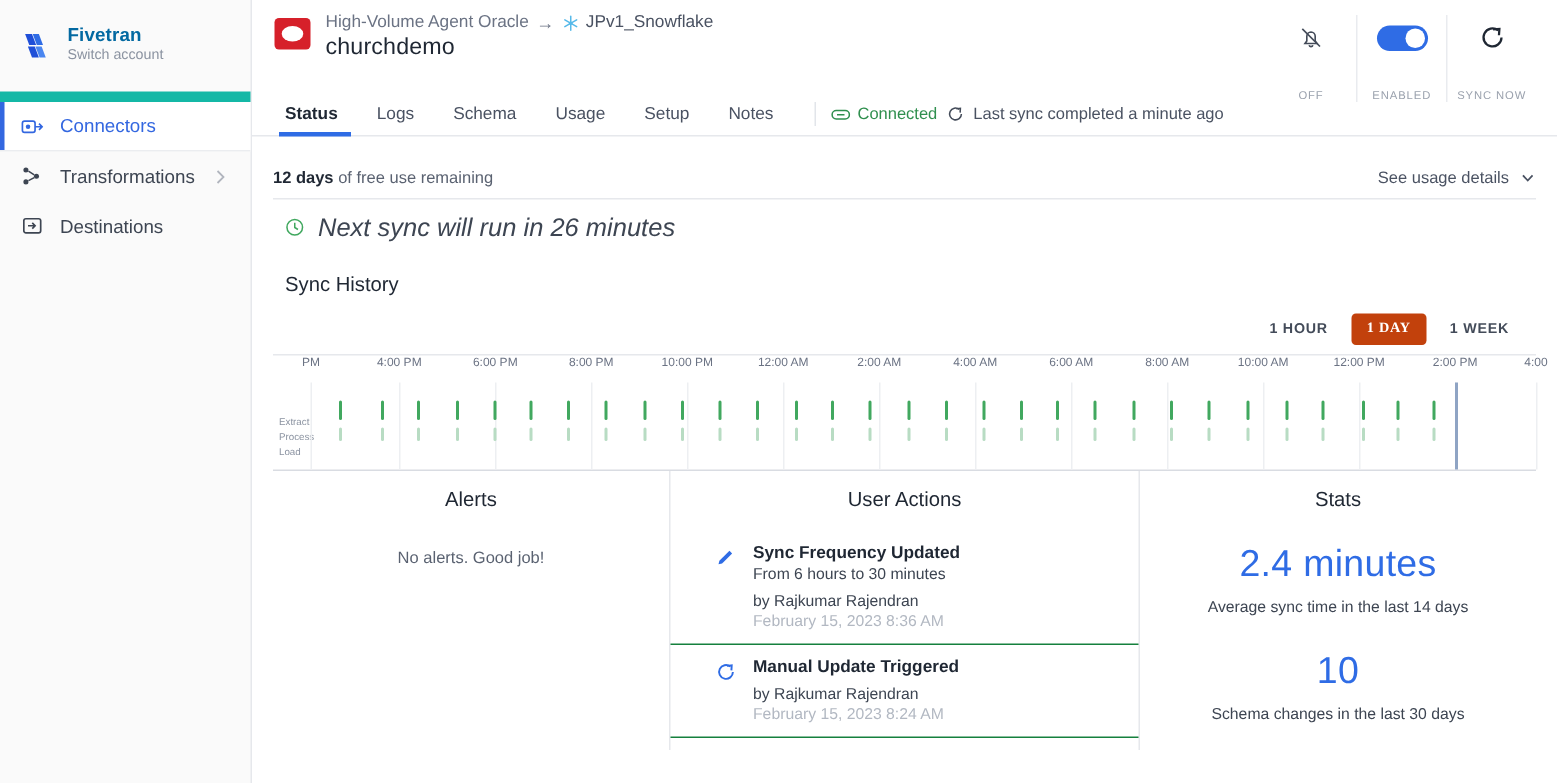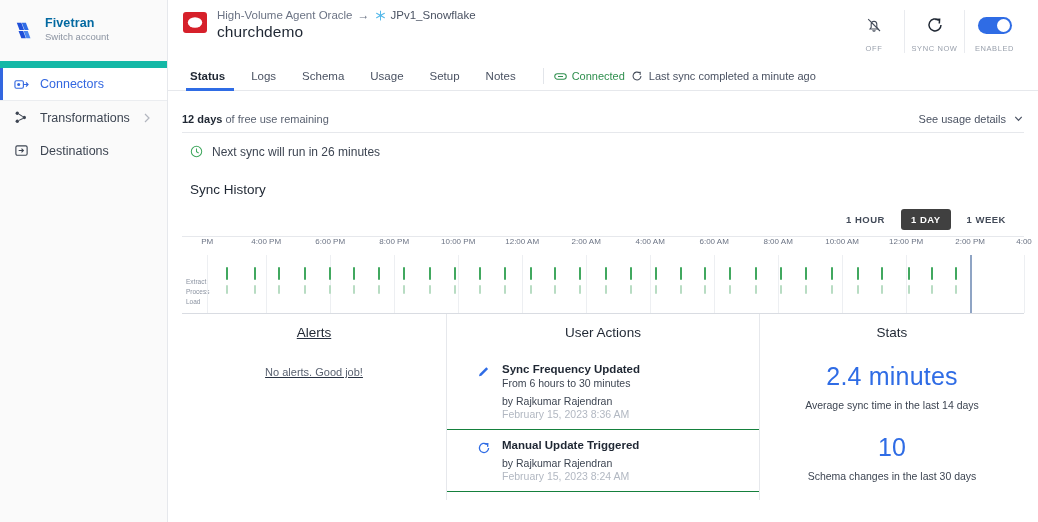--- a/index.html
+++ b/index.html
@@ -48,21 +48,21 @@
   .conn-block { display: flex; gap: 9px; }
   .oracle-logo { width: 26px; height: 26px; margin-top: 2px; flex: 0 0 26px; }
   .bc { display: flex; align-items: center; gap: 5px; font-size: 11.5px; color: #6b7384; }
   .bc .arrow { font-size: 12px; color: #6b7384; }
   .snow-ic { width: 11px; height: 11px; }
   .bc .dest { color: #4a5262; }
   .conn-title { font-size: 15.5px; color: #1f2733; margin-top: 1px; letter-spacing: .1px; }
 
   .top-actions { display: flex; align-items: flex-start; gap: 0; padding-top: 2px; }
   .top-action {
-    width: 60px; display: flex; flex-direction: column; align-items: center; gap: 8px;
+    width: 60px; display: flex; flex-direction: column; align-items: center; gap: 23px;
     cursor: pointer; padding-top: 4px;
   }
   .top-action + .top-action { border-left: 1px solid #e9ebef; }
   .ta-ic { height: 22px; display: flex; align-items: center; justify-content: center; }
   .ta-label { font-size: 7.5px; letter-spacing: .6px; color: #9aa1ad; }
   .toggle {
     width: 34px; height: 17px; border-radius: 9px; background: #2f6ce5; position: relative;
   }
   .toggle::after {
     content: ""; position: absolute; right: 2px; top: 2px;
@@ -90,33 +90,33 @@
   .usage-banner {
     margin-top: 14px; height: 28px;
     border-bottom: 1px solid #e6e8ec;
     display: flex; align-items: center; justify-content: space-between;
     font-size: 11px; color: #5a6271;
   }
   .usage-banner b { color: #1f2733; font-weight: 700; }
   .usage-link { display: flex; align-items: center; gap: 7px; font-size: 11px; color: #4a5262; cursor: pointer; }
 
   .status-lines { padding: 10px 8px 0 8px; }
-  .status-line { display: flex; align-items: center; gap: 9px; font-size: 12px; color: #3d4552; height: 17px; }
+  .status-line { display: flex; align-items: center; gap: 9px; font-size: 17px; color: #3d4552; height: 17px; font-style: italic; }
   .status-line + .status-line { margin-top: 5px; }
   .sl-ic { width: 13px; height: 13px; flex: 0 0 13px; }
 
   .section-title { font-size: 13.5px; color: #1f2733; padding: 22px 8px 0 8px; }
 
   
   .range-row { display: flex; justify-content: flex-end; gap: 6px; padding: 12px 8px 6px 0; }
   .range-btn {
     font-size: 9.5px; font-weight: 700; letter-spacing: .5px; color: #434b59;
     padding: 5px 10px; border-radius: 3px; cursor: pointer; background: transparent;
   }
-  .range-btn.active { background: #404040; color: #fff; }
+  .range-btn.active { background: #c2410c; color: #fff; font-family: Liberation Serif, serif; }
 
   .chart {
     position: relative; height: 78px; margin: 0 0 0 0;
     border-top: 1px solid #e6e8ec; border-bottom: 1px solid #d9dce2;
   }
   .chart-axis { position: relative; height: 18px; }
   .axis-tick {
     position: absolute; top: 0; font-size: 8px; color: #6b7384; transform: translateX(-50%); white-space: nowrap;
   }
   .vgrid { position: absolute; top: 0; bottom: 0; width: 1px; background: #edeff2; }
@@ -125,21 +125,21 @@
     position: absolute; left: 4px; top: 22px; font-size: 6.5px; color: #8b93a1; line-height: 1.55;
   }
   .bar { position: absolute; border-radius: 1px; }
   .bar.extract { width: 2px; height: 13px; background: #41a85f; top: 12px; }
   .bar.process { width: 2px; height: 9px; background: #b8dcc3; top: 30px; }
   .nowline { position: absolute; top: 0; bottom: 0; width: 1.5px; background: #8fa4c4; }
 
   
   .panels { display: flex; height: 186px; }
   .panel { position: relative; }
-  .panel.alerts { width: 264px; flex: 0 0 264px; text-decoration: underline; }
+  .panel.alerts { width: 264px; flex: 0 0 264px; }
   .panel.actions { flex: 1; border-left: 1px solid #e6e8ec; border-right: 1px solid #e6e8ec; }
   .panel.stats { width: 264px; flex: 0 0 264px; }
   .panel-title { text-align: center; font-size: 13.5px; color: #1f2733; padding-top: 11px; }
   .alerts-empty { text-align: center; font-size: 11px; color: #5a6271; padding-top: 26px; }
 
   .action-list { padding: 14px 0 0 0; }
   .action-item { display: flex; gap: 11px; padding: 9px 30px 9px 30px; }
   .action-item + .action-item { border-top: 1px solid #15803d; }
   .act-ic { width: 14px; height: 14px; flex: 0 0 14px; margin-top: 2px; }
   .act-title { font-size: 11.5px; font-weight: 700; color: #1f2733; }
@@ -238,33 +238,33 @@
               <path d="M6 14 H14 L12.8 12.3 V9.2 A2.9 2.9 0 0 0 10 6.3 A2.9 2.9 0 0 0 7.2 9.2 V12.3 Z" fill="none" stroke="#434b59" stroke-width="1.1"></path>
               <path d="M8.7 15.2 A1.4 1.4 0 0 0 11.3 15.2" fill="none" stroke="#434b59" stroke-width="1.1"></path>
               <path d="M4.2 4.2 L16 16" stroke="#434b59" stroke-width="1.1"></path>
             </svg>
           </span>
           <span class="ta-label">OFF</span>
         </div>
 
         <div class="top-action">
           <span class="ta-ic">
+            <span class="toggle"></span>
+          </span>
+          <span class="ta-label">ENABLED</span>
+        </div>
+
+        <div class="top-action">
+          <span class="ta-ic">
             <svg width="20" height="20" viewBox="0 0 20 20">
               <path d="M16 10 A6 6 0 1 1 13.8 5.3" fill="none" stroke="#1f2733" stroke-width="1.5"></path>
               <path d="M10.4 4.6 L14.6 4.3 L14.3 8.5" fill="none" stroke="#1f2733" stroke-width="1.5"></path>
             </svg>
           </span>
           <span class="ta-label">SYNC NOW</span>
-        </div>
-
-        <div class="top-action">
-          <span class="ta-ic">
-            <span class="toggle"></span>
-          </span>
-          <span class="ta-label">ENABLED</span>
         </div>
       </div>
     </div>
 
     <div class="tabs-rule">
       <div class="tabs">
         <div class="tab active">
           <span>Status</span>
         </div>
         <div class="tab">

